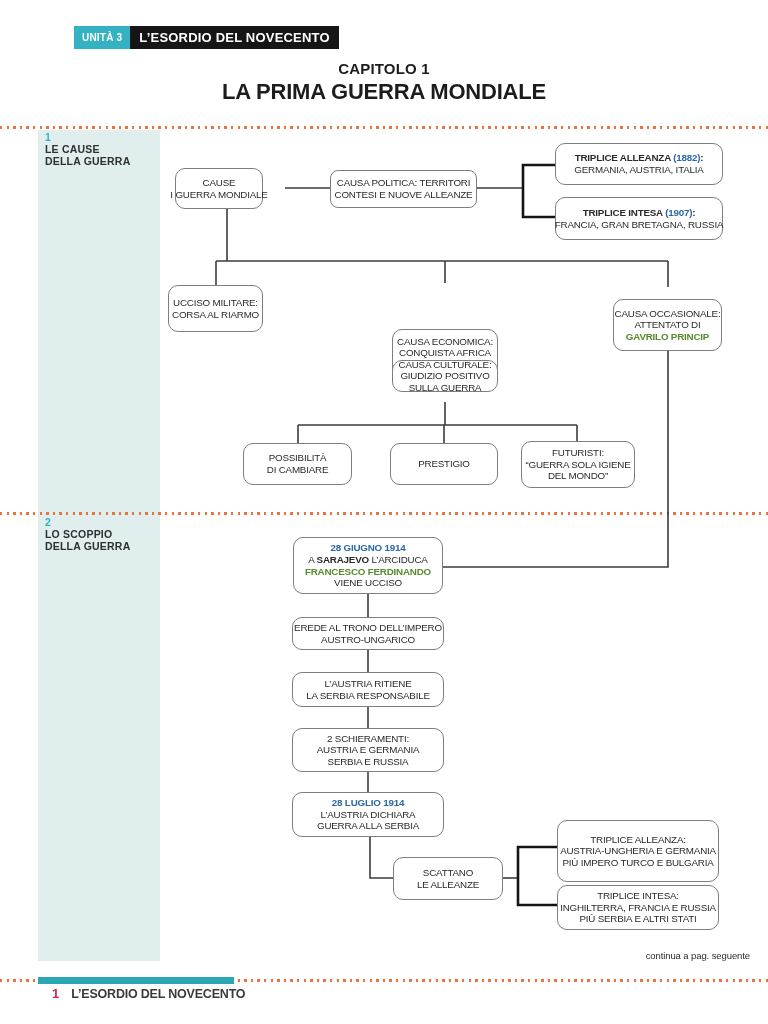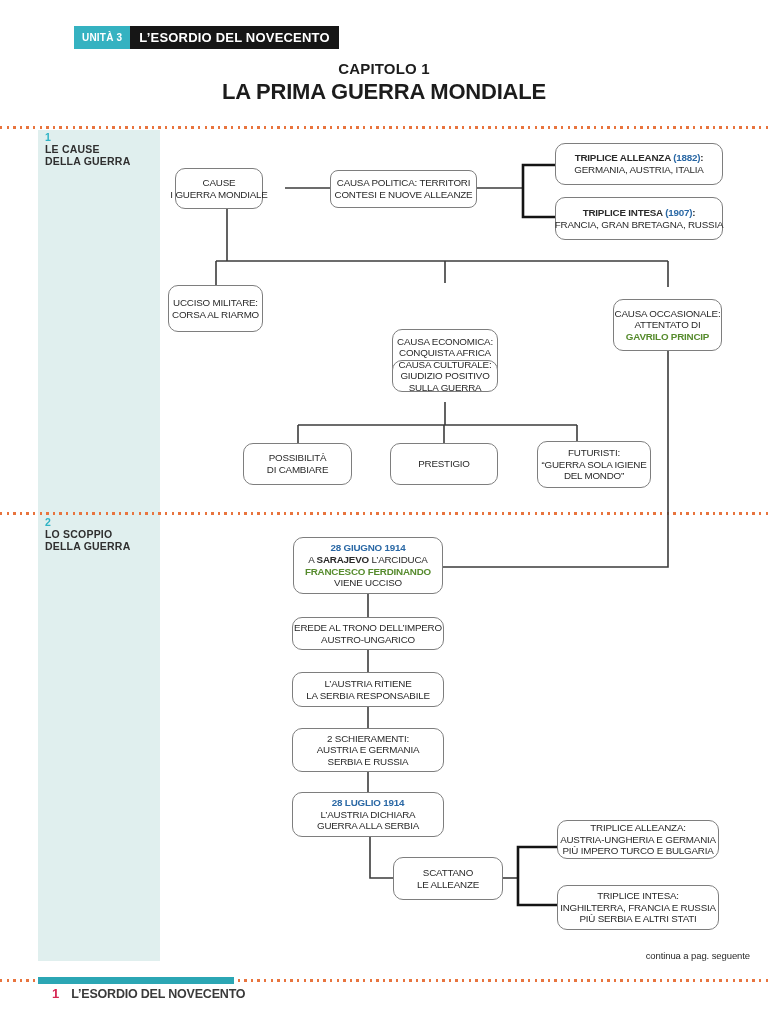--- a/index.html
+++ b/index.html
@@ -151,21 +151,21 @@
 
   <div class="node" style="left:243px;top:443px;width:109px;height:42px;">
     <div class="nl">POSSIBILITÀ</div>
     <div class="nl">DI CAMBIARE</div>
   </div>
 
   <div class="node" style="left:390px;top:443px;width:108px;height:42px;">
     <div class="nl">PRESTIGIO</div>
   </div>
 
-  <div class="node" style="left:521px;top:441px;width:114px;height:47px;margin-left:16px;">
+  <div class="node" style="left:521px;top:441px;width:114px;height:47px;">
     <div class="nl">FUTURISTI:</div>
     <div class="nl">“GUERRA SOLA IGIENE</div>
     <div class="nl">DEL MONDO”</div>
   </div>
 
   <div class="node" style="left:293px;top:537px;width:150px;height:57px;">
     <div class="nl blue">28 GIUGNO 1914</div>
     <div class="nl"><span>A </span><span class="b">SARAJEVO</span><span> L’ARCIDUCA</span></div>
     <div class="nl green">FRANCESCO FERDINANDO</div>
     <div class="nl">VIENE UCCISO</div>
@@ -191,21 +191,21 @@
     <div class="nl blue">28 LUGLIO 1914</div>
     <div class="nl">L’AUSTRIA DICHIARA</div>
     <div class="nl">GUERRA ALLA SERBIA</div>
   </div>
 
   <div class="node" style="left:393px;top:857px;width:110px;height:43px;">
     <div class="nl">SCATTANO</div>
     <div class="nl">LE ALLEANZE</div>
   </div>
 
-  <div class="node" style="left:557px;top:820px;width:162px;height:39px;">
+  <div class="node" style="left:557px;top:820px;width:162px;height:62px;">
     <div class="nl">TRIPLICE ALLEANZA:</div>
     <div class="nl">AUSTRIA-UNGHERIA E GERMANIA</div>
     <div class="nl">PIÙ IMPERO TURCO E BULGARIA</div>
   </div>
 
   <div class="node" style="left:557px;top:885px;width:162px;height:45px;">
     <div class="nl">TRIPLICE INTESA:</div>
     <div class="nl">INGHILTERRA, FRANCIA E RUSSIA</div>
     <div class="nl">PIÙ SERBIA E ALTRI STATI</div>
   </div>

